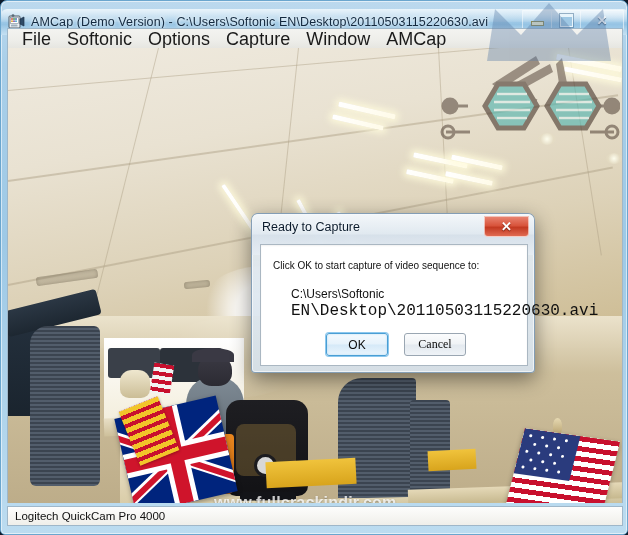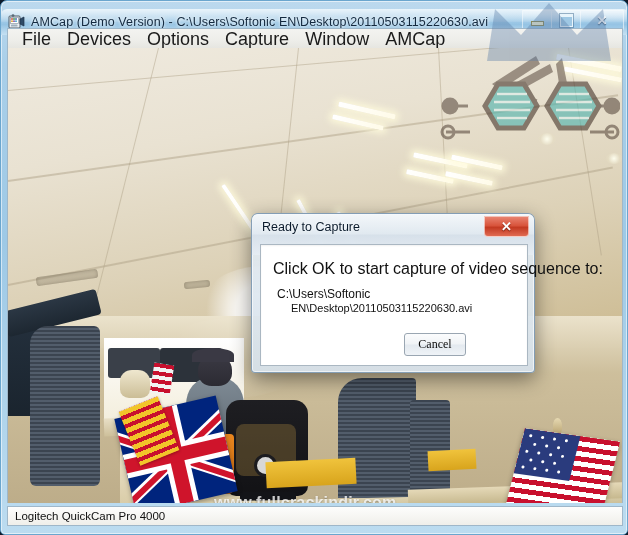--- a/index.html
+++ b/index.html
@@ -337,32 +337,33 @@
     position:absolute;
     left: 8px; top: 30px;
     width: 268px; height: 122px;
     background: #ffffff;
     border: 1px solid #aab7c2;
     box-shadow: inset 0 1px 2px rgba(0,0,0,0.06);
     box-sizing:border-box;
   }
   #dlg-line1 {
     position:absolute; left:12px; top:15px;
-    font-size: 16px; color:#111;
+    font-size: 10px; color:#111;
     white-space: nowrap;
   }
   #dlg-path1 {
-    position:absolute; left:16px; top:42px;
+    position:absolute; left:30px; top:42px;
     font-size: 12px; color:#111;
     white-space: nowrap;
   }
   #dlg-path2 {
     position:absolute; left:30px; top:57px;
-    font-size: 11px; color:#111;
-    white-space: nowrap;
+    font-size: 16px; color:#111;
+    white-space: nowrap;
+    font-family: Liberation Mono, monospace;
   }
   .dlg-btn {
     position:absolute;
     top: 88px;
     width: 62px; height: 23px;
     font-size: 12px;
     color:#0c0c0c;
     display:flex; align-items:center; justify-content:center;
     border-radius: 3px;
     box-sizing:border-box;
@@ -407,21 +408,21 @@
         <div class="glyph-max"></div>
       </div>
       <div class="win-btn close">
         <span class="glyph-x">✕</span>
       </div>
     </div>
   </div>
 
   <div id="menu-bar">
     <div class="menu-item">File</div>
-    <div class="menu-item">Devices</div>
+    <div class="menu-item">Softonic</div>
     <div class="menu-item">Options</div>
     <div class="menu-item">Capture</div>
     <div class="menu-item">Window</div>
     <div class="menu-item">AMCap</div>
   </div>
 
   <div id="video-area">
 
     <div class="ceiling"></div>
 
@@ -581,17 +582,18 @@
     <div id="dialog-titlebar">
       <div id="dialog-title">Ready to Capture</div>
       <div id="dialog-close">
         <span class="glyph-x">✕</span>
       </div>
     </div>
     <div id="dialog-body">
       <div id="dlg-line1">Click OK to start capture of video sequence to:</div>
       <div id="dlg-path1">C:\Users\Softonic</div>
       <div id="dlg-path2">EN\Desktop\20110503115220630.avi</div>
+      <div class="dlg-btn" id="btn-ok">OK</div>
       <div class="dlg-btn" id="btn-cancel">Cancel</div>
     </div>
   </div>
 
 </div>
 
 </body></html>

